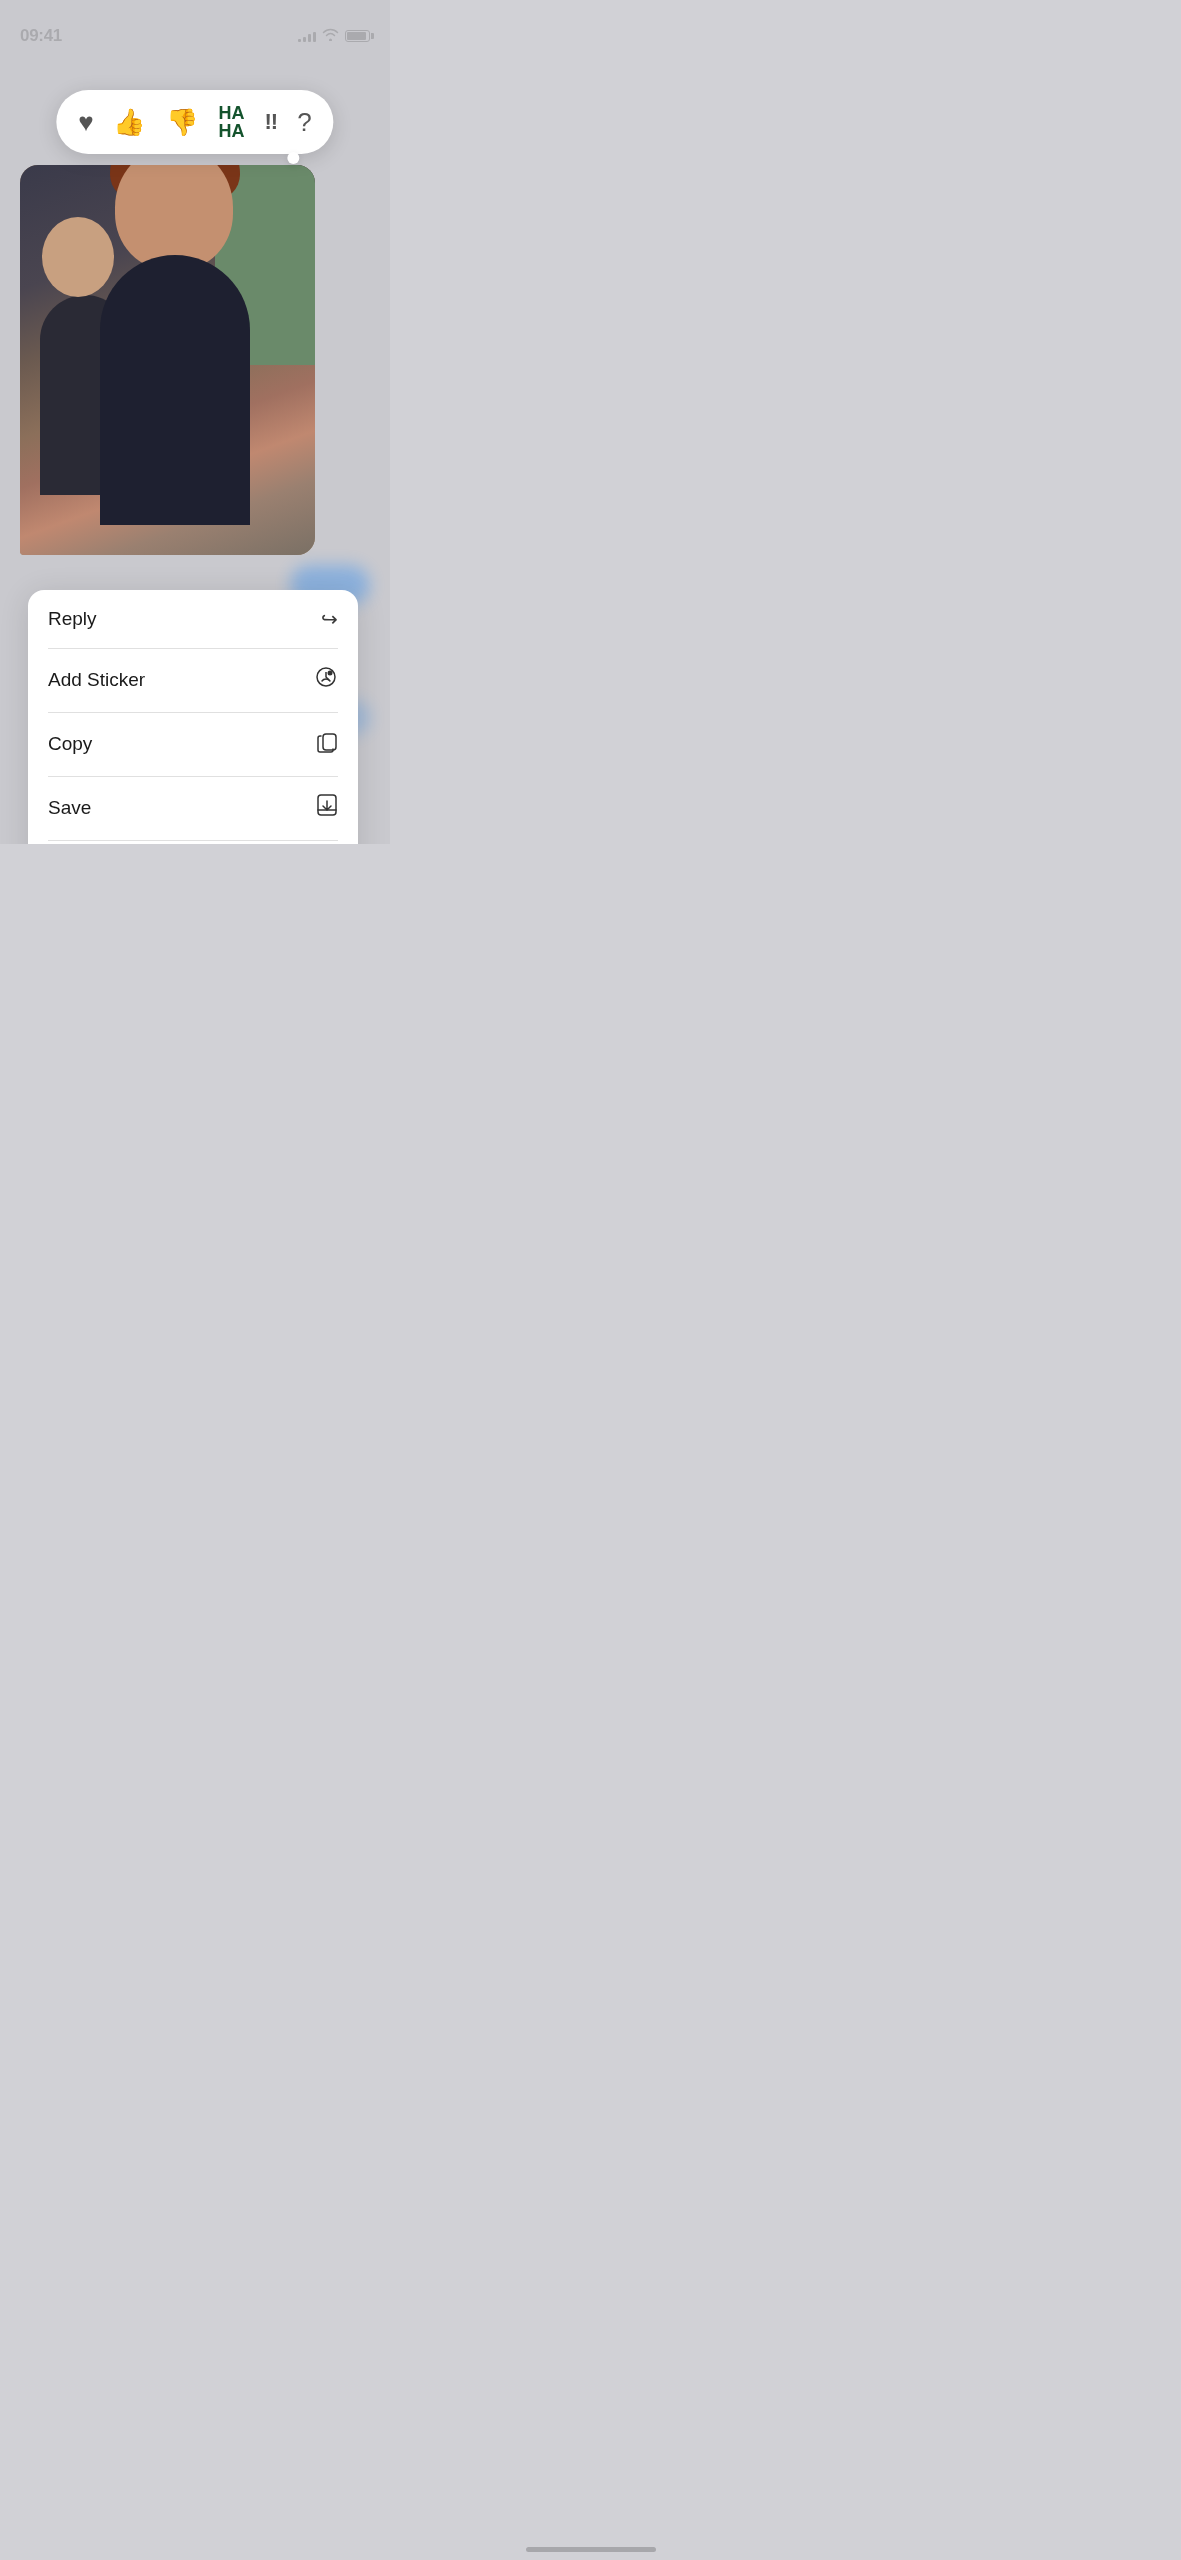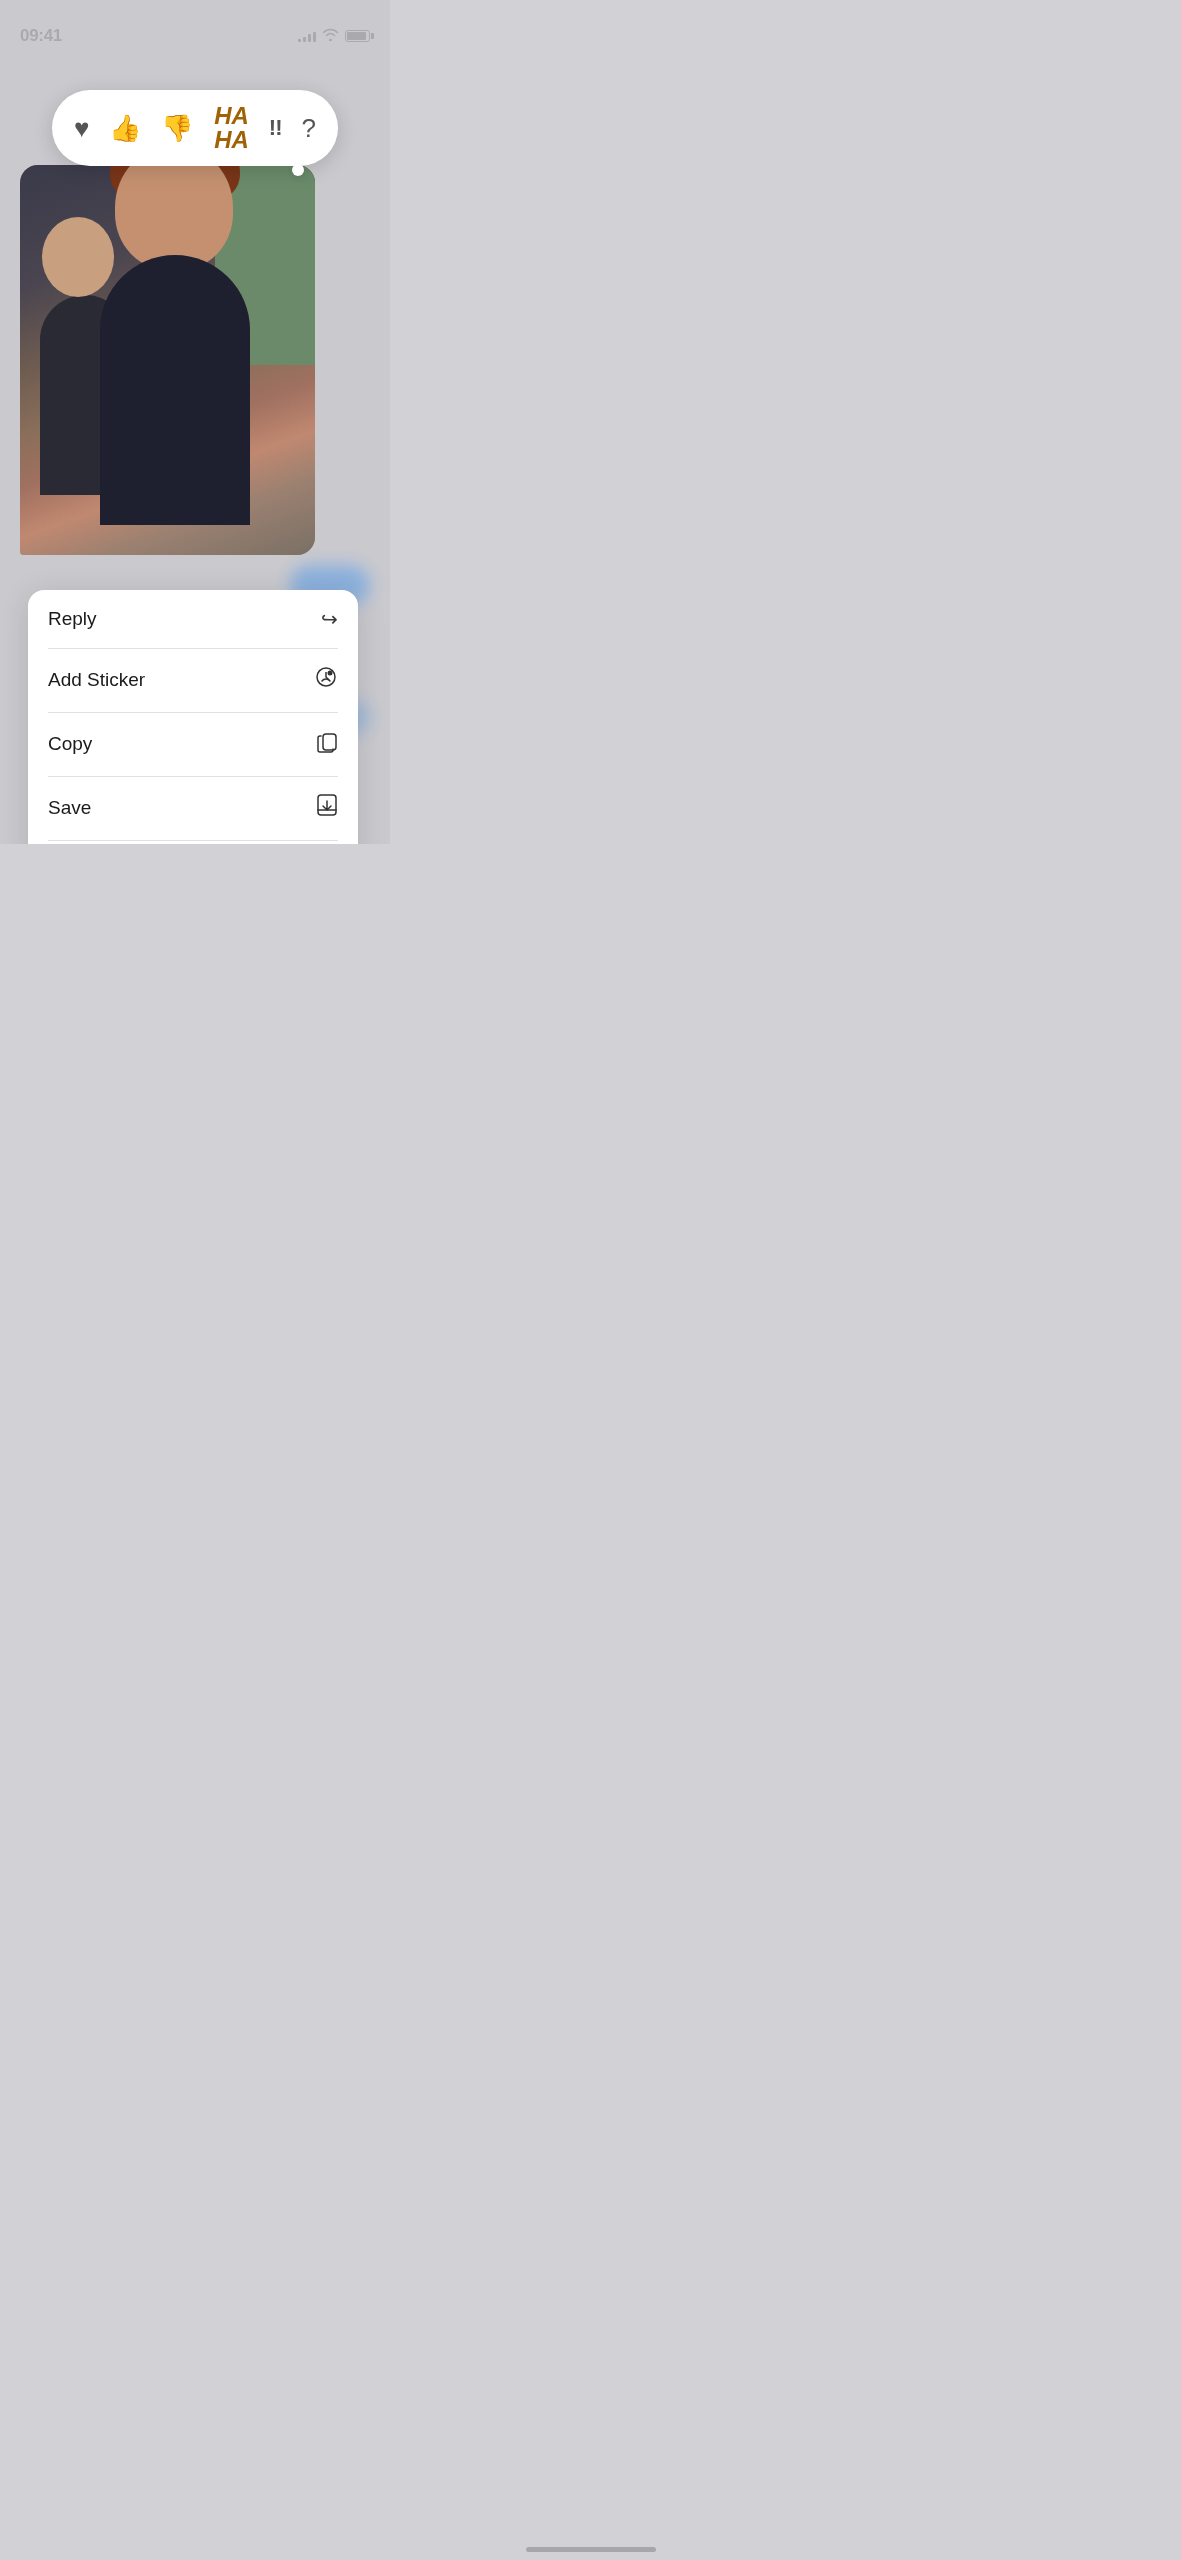--- a/index.html
+++ b/index.html
@@ -109,24 +109,23 @@
       background: white;
       border-radius: 50%;
       box-shadow: 0 2px 6px rgba(0,0,0,0.1);
     }
     .reaction-emoji {
       font-size: 26px;
       cursor: pointer;
       user-select: none;
     }
     .reaction-haha {
-      font-size: 24px;
+      font-size: 18px;
       font-weight: 900;
-      color: #a16207;
-      font-style: italic;
+      color: #14532d;
       line-height: 1;
     }
     .reaction-exclaim {
       font-size: 22px;
       font-weight: 900;
       color: #555;
       letter-spacing: -2px;
     }
     .reaction-question {
       font-size: 26px;

